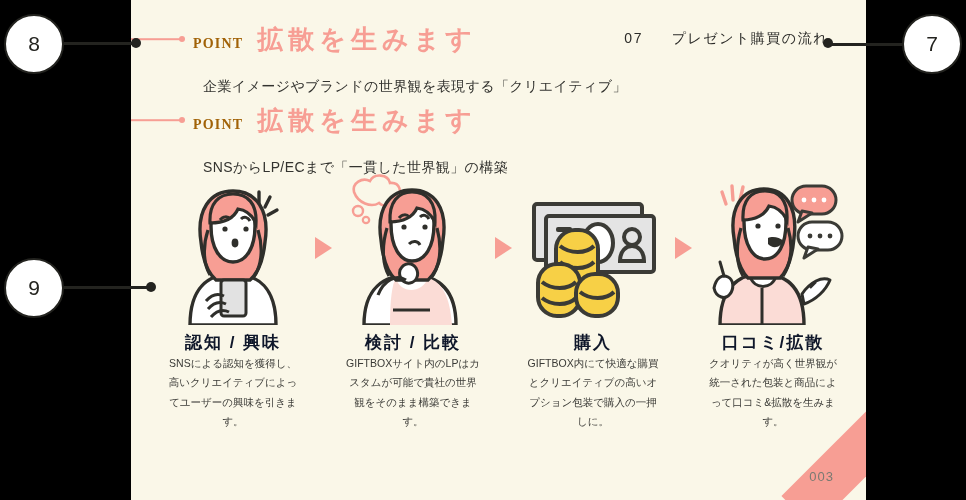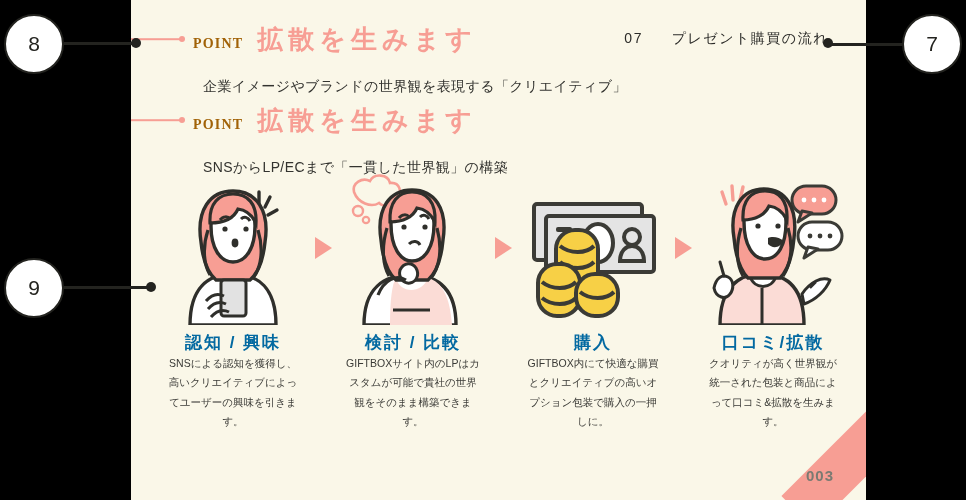--- a/index.html
+++ b/index.html
@@ -24,24 +24,23 @@
     position:absolute;
     width:46px; height:230px;
     background:#F79E94;
     right:-36px; bottom:-46px;
     transform:rotate(45deg);
     transform-origin:center;
   }
   .pagenum{
     position:absolute;
     right:32px; bottom:16px;
-    font-size:15px;
+    font-size:13px;
     color:#7a7a72;
     letter-spacing:1px;
-    font-weight:bold;
   }
 
   
   .slide-header{
     position:absolute;
     right:37px; top:30px;
     font-size:14px;
     color:#2b2b28;
     letter-spacing:1.5px;
     white-space:nowrap;
@@ -110,21 +109,21 @@
   }
   .art{
     width:150px; height:155px;
     position:relative;
   }
   .art svg{ width:100%; height:100%; display:block; }
   .step-title{
     margin-top:6px;
     font-size:17px;
     font-weight:bold;
-    color:#0369a1;
+    color:#0f172a;
     letter-spacing:2px;
     text-align:center;
     white-space:nowrap;
   }
   .step-desc{
     margin-top:0;
     width:134px;
     font-size:10.5px;
     line-height:1.85;
     color:#3a3a36;

